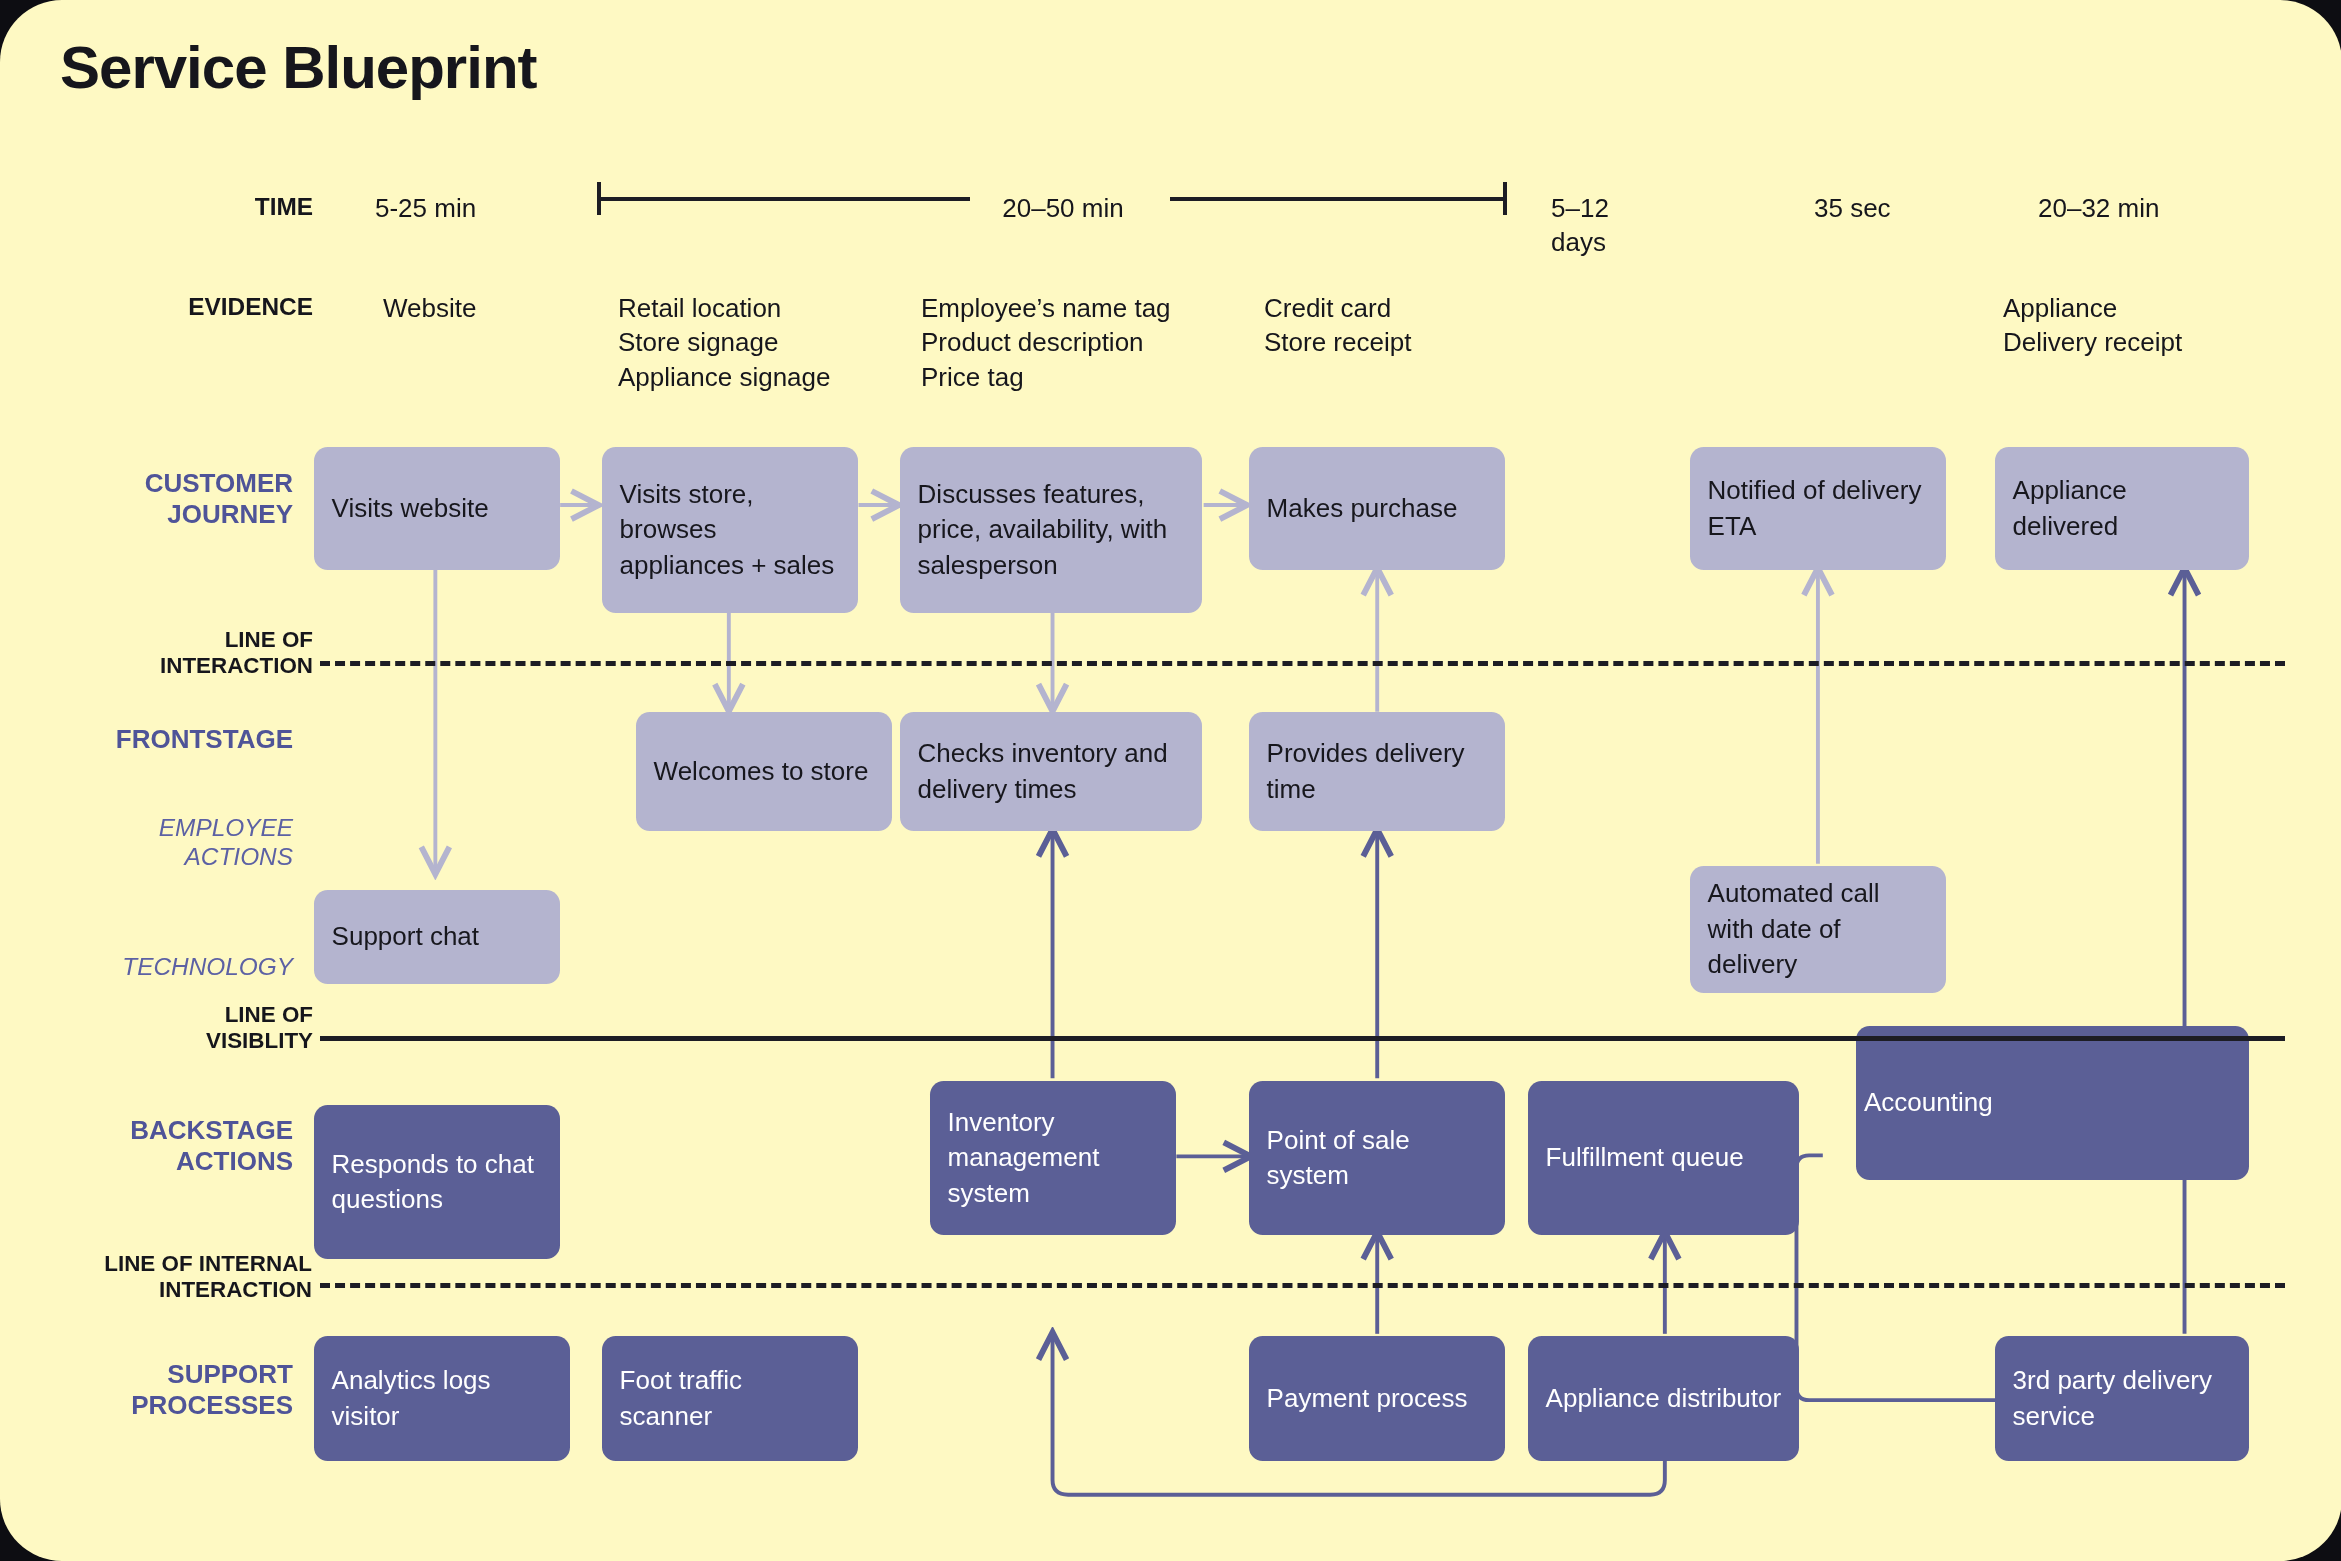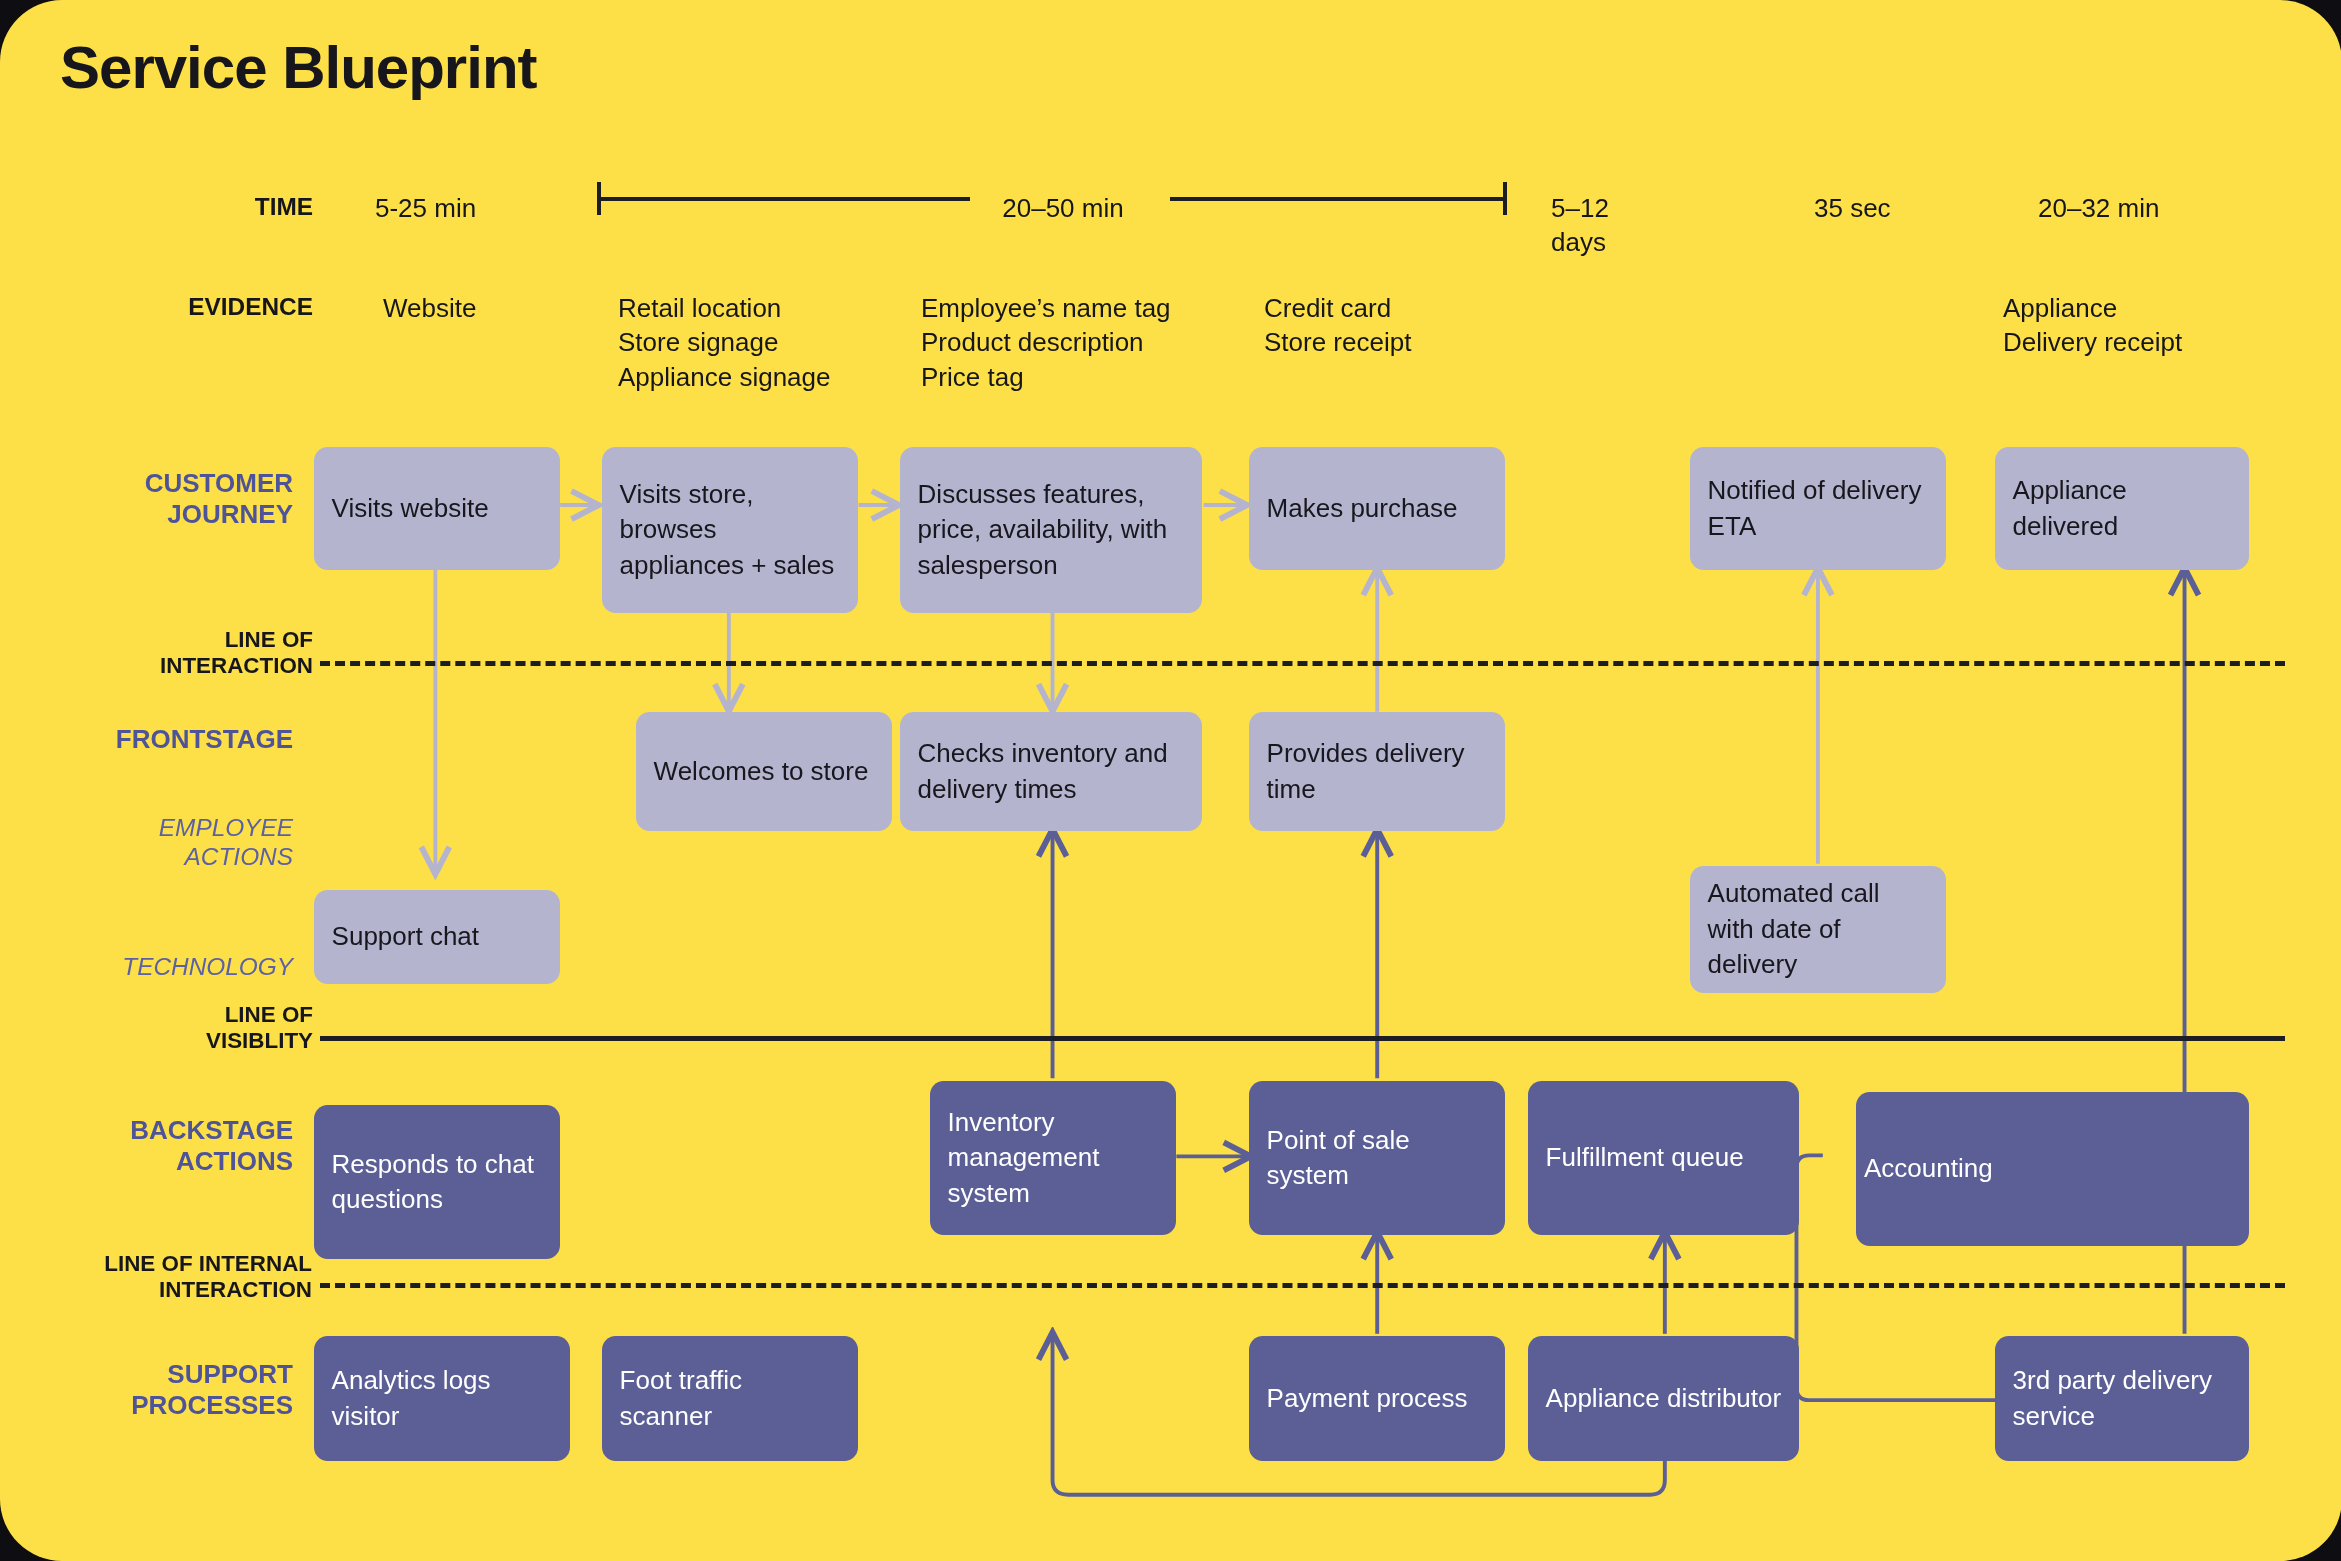--- a/index.html
+++ b/index.html
@@ -11,21 +11,21 @@
     width: 2342px;
     height: 1561px;
     font-family: "Liberation Sans", sans-serif;
     overflow: hidden;
   }
   #canvas {
     position: absolute;
     left: 0; top: 0;
     width: 2342px;
     height: 1561px;
-    background: #fde047;
+    background: #fef9c3;
     border-radius: 62px;
     overflow: hidden;
   }
   #svg-layer {
     position: absolute;
     left: 0; top: 0;
     width: 2342px;
     height: 1561px;
     pointer-events: none;
   }
@@ -271,21 +271,21 @@
   </div>
 
   <div class="node dark" style="left:1249px; top:1081px; width:256px; height:154px;">
     <span>Point of sale system</span>
   </div>
 
   <div class="node dark" style="left:1528px; top:1081px; width:271px; height:154px;">
     <span>Fulfillment queue</span>
   </div>
 
-  <div class="node dark" style="left:1856px; top:1092px; width:393px; height:154px;padding-left:8px;">
+  <div class="node dark" style="left:1856px; top:1026px; width:393px; height:154px;padding-left:8px;">
     <span>Accounting</span>
   </div>
 
   <div class="rlabel dark" style="left:39px; top:1251px; width:273px; font-size:22.4px; white-space:pre-line;">LINE OF INTERNAL
 INTERACTION</div>
   <div class="sep dashed" style="left:320px; top:1283px; width:1965px;"></div>
 
   <div class="rlabel accent" style="left:39px; top:1359px; width:254px; font-size:26px; white-space:pre-line;">SUPPORT
 PROCESSES</div>
 

